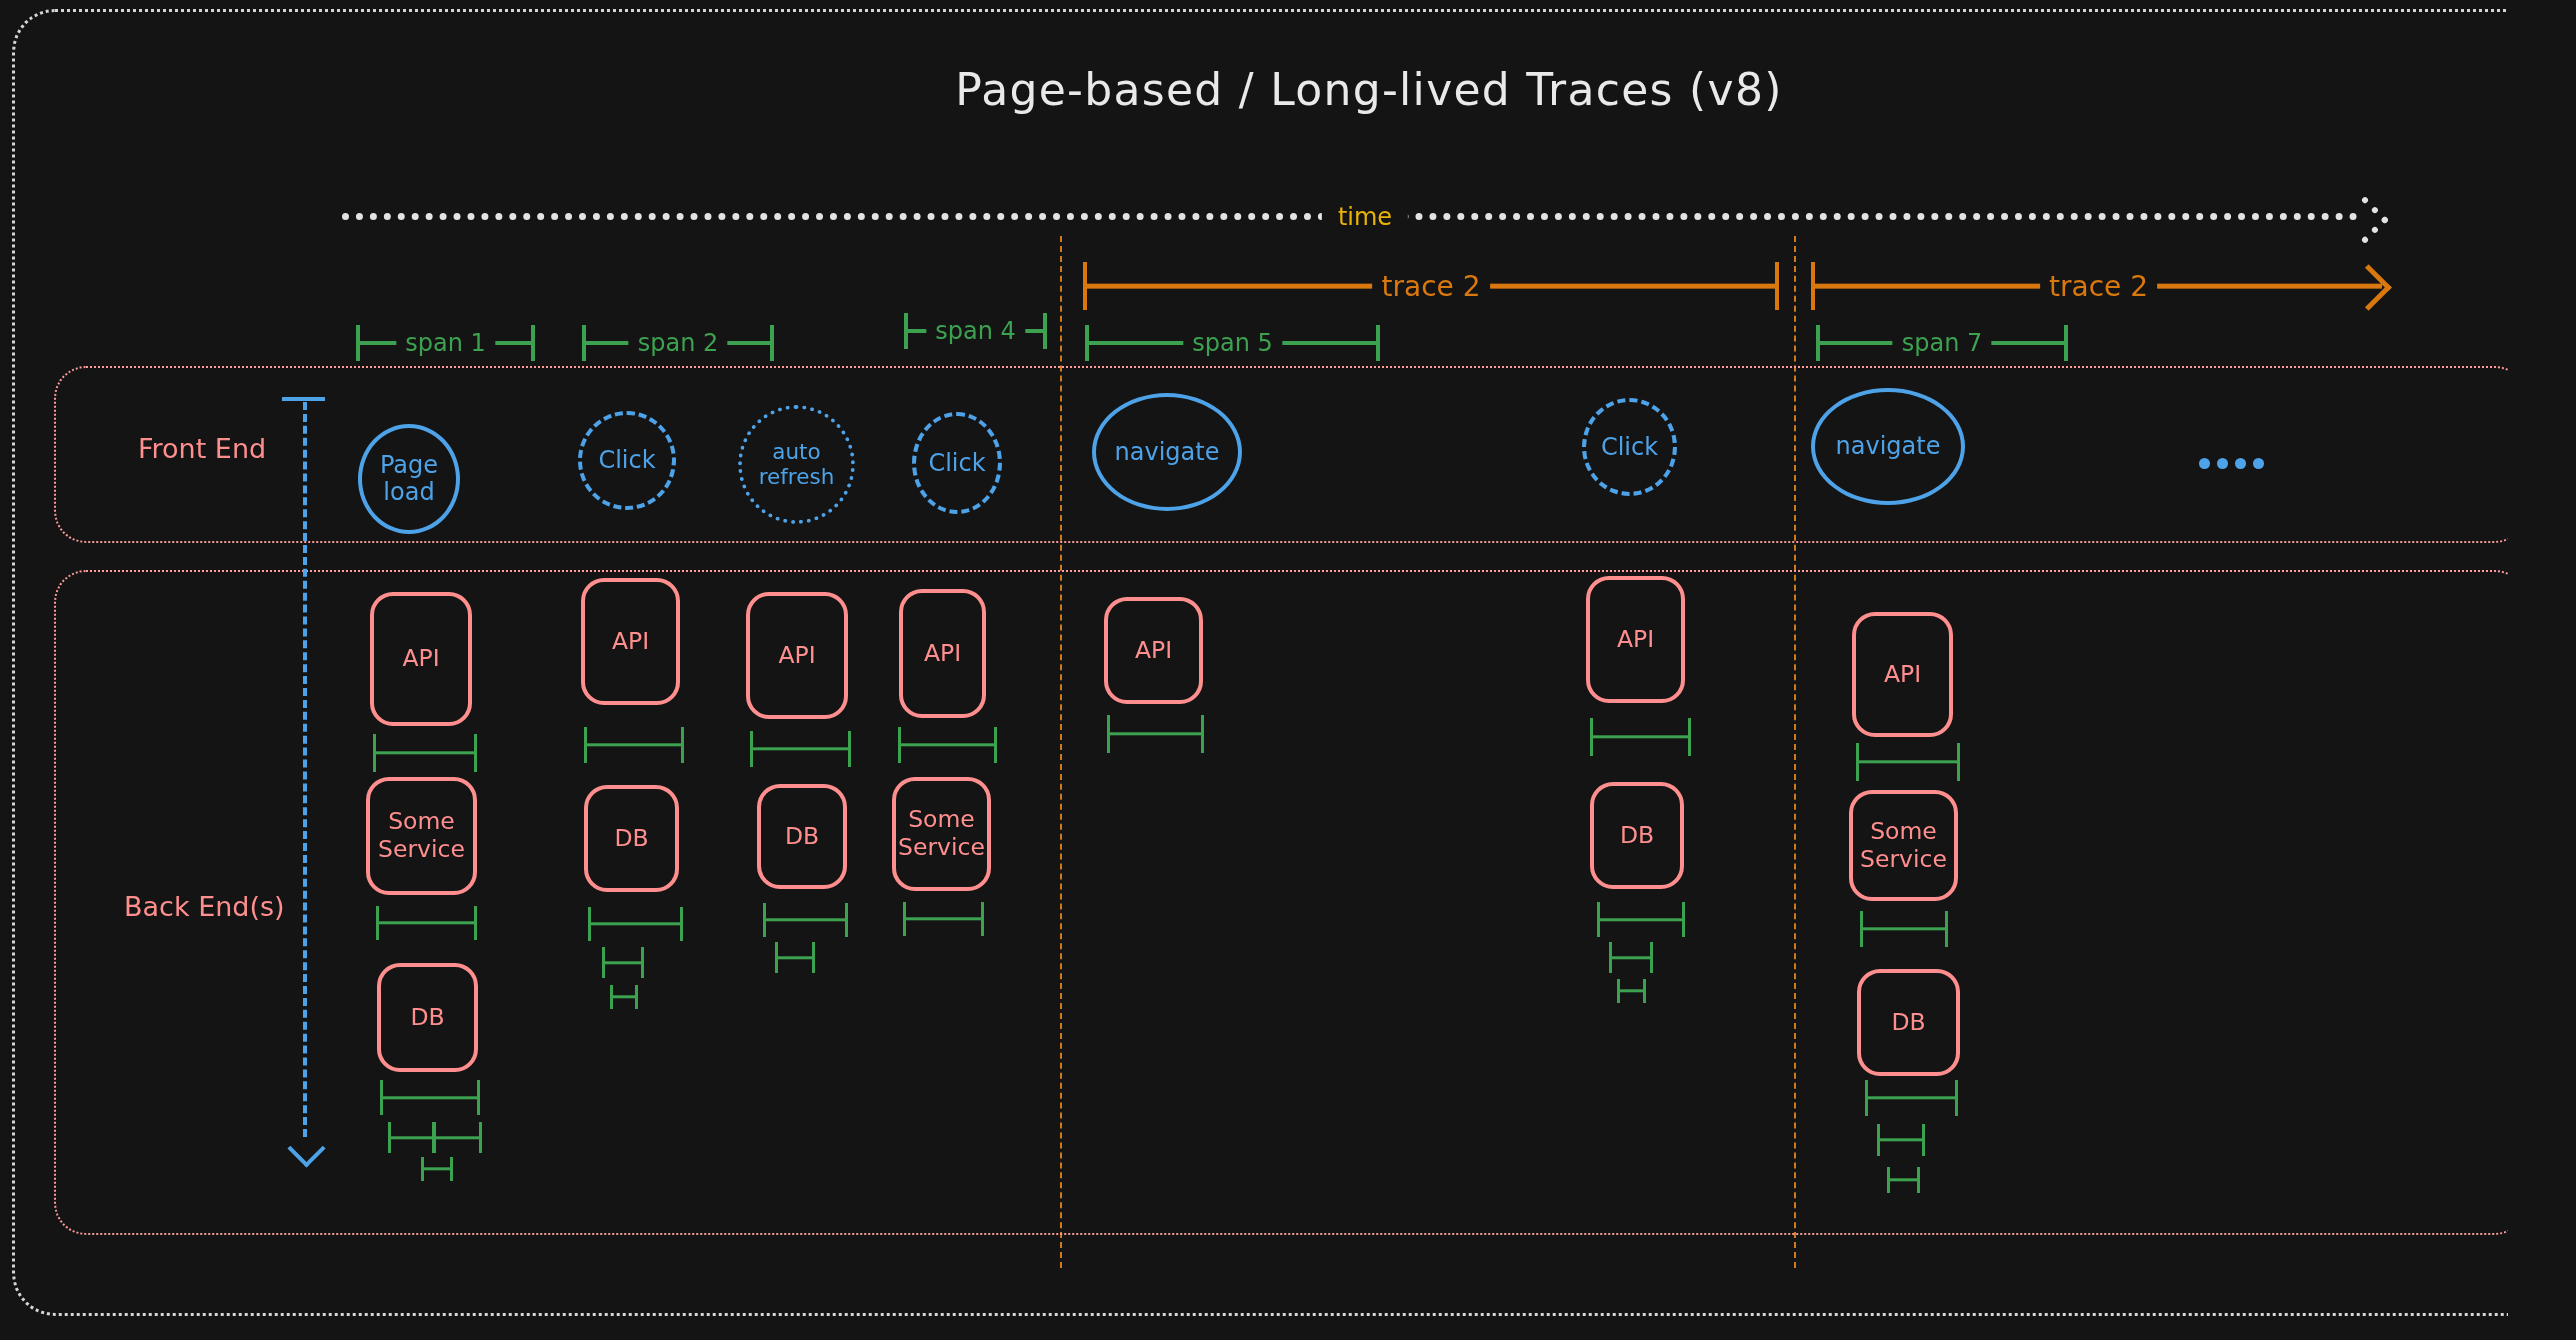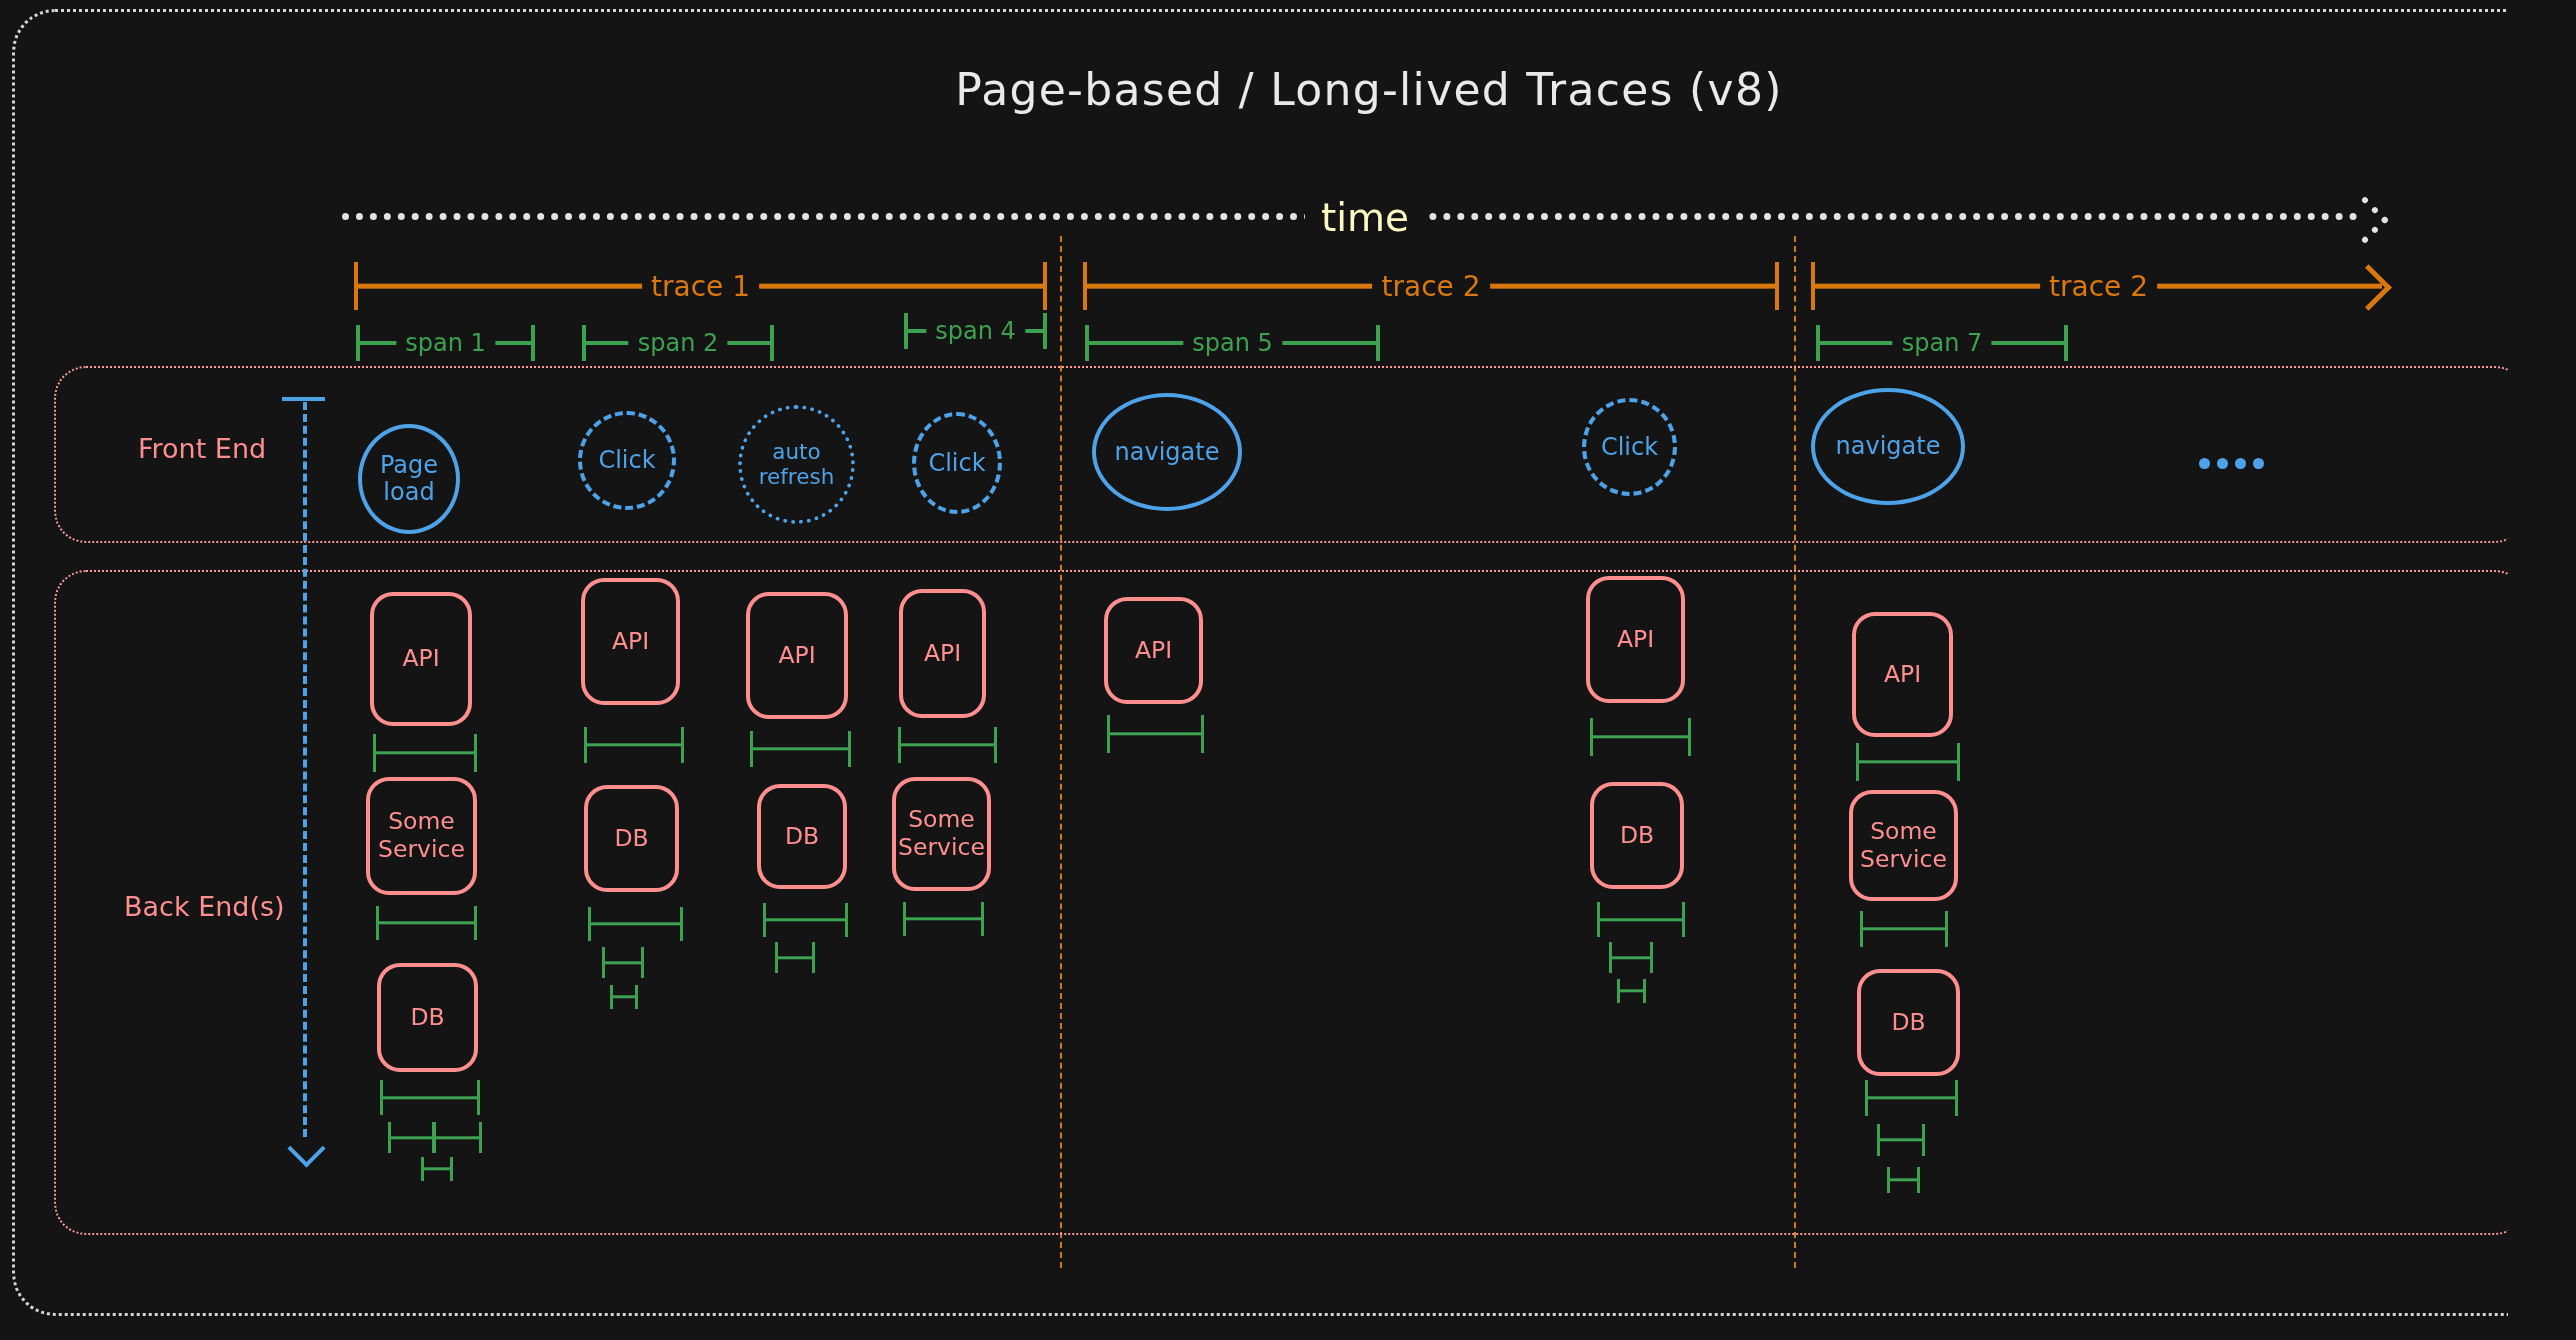--- a/index.html
+++ b/index.html
@@ -6,21 +6,21 @@
   .canvas{position:relative;width:2508px;height:1341px;background:#141414;overflow:hidden;
           font-family:"DejaVu Sans",sans-serif;}
   .outer{position:absolute;left:12px;top:9.4px;width:2545px;height:1301px;
          border:3.4px dotted #d6d6d6;border-radius:43px;}
   .title{position:absolute;left:1369px;top:64px;transform:translateX(-50%);
          color:#e9e9e9;font-size:44px;letter-spacing:1.3px;white-space:nowrap;}
   
   .timeline{position:absolute;left:342px;top:213px;width:2016px;height:0;
             border-top:7.4px dotted #e3e3e3;}
   .time-label{position:absolute;left:1365px;top:217px;transform:translate(-50%,-50%);
-              background:#141414;color:#fef9c3;font-size:39px;padding:0 16px;white-space:nowrap;}
+              background:#141414;color:#eab308;font-size:24px;padding:0 16px;white-space:nowrap;}
   .time-arrow{position:absolute;left:2348px;top:203px;width:28px;height:28px;
               border-right:6.7px dotted #e3e3e3;border-bottom:6.7px dotted #e3e3e3;
               transform:rotate(-45deg);}
   
   .beam{position:absolute;}
   .beam .ln{position:absolute;left:0;right:0;top:50%;transform:translateY(-50%);}
   .beam .lbl{position:absolute;left:50%;top:50%;transform:translate(-50%,-50%);
              background:#141414;padding:0 9.4px;white-space:nowrap;}
   .trace{height:48px;border-left:4.7px solid #d9780e;border-right:4.7px solid #d9780e;
          color:#d9780e;font-size:28px;}
@@ -67,24 +67,20 @@
 
   <div class="title">Page-based / Long-lived Traces (v8)</div>
 
   <div class="timeline"></div>
   <div class="time-arrow"></div>
   <div class="time-label">time</div>
 
   <div class="sep" style="left:1060px;"></div>
   <div class="sep" style="left:1794px;"></div>
 
-  <div class="beam trace" style="left:354px;top:262px;width:685px;">
-    <i class="ln"></i>
-      <span class="lbl">trace 1</span>
-  </div>
   <div class="beam trace" style="left:1083px;top:262px;width:688px;">
     <i class="ln"></i>
       <span class="lbl">trace 2</span>
   </div>
   <div class="beam trace no-right" style="left:1811px;top:262px;width:567px;">
     <i class="ln"></i>
       <span class="lbl">trace 2</span>
   </div>
   <div class="tr-arrow"></div>
 

